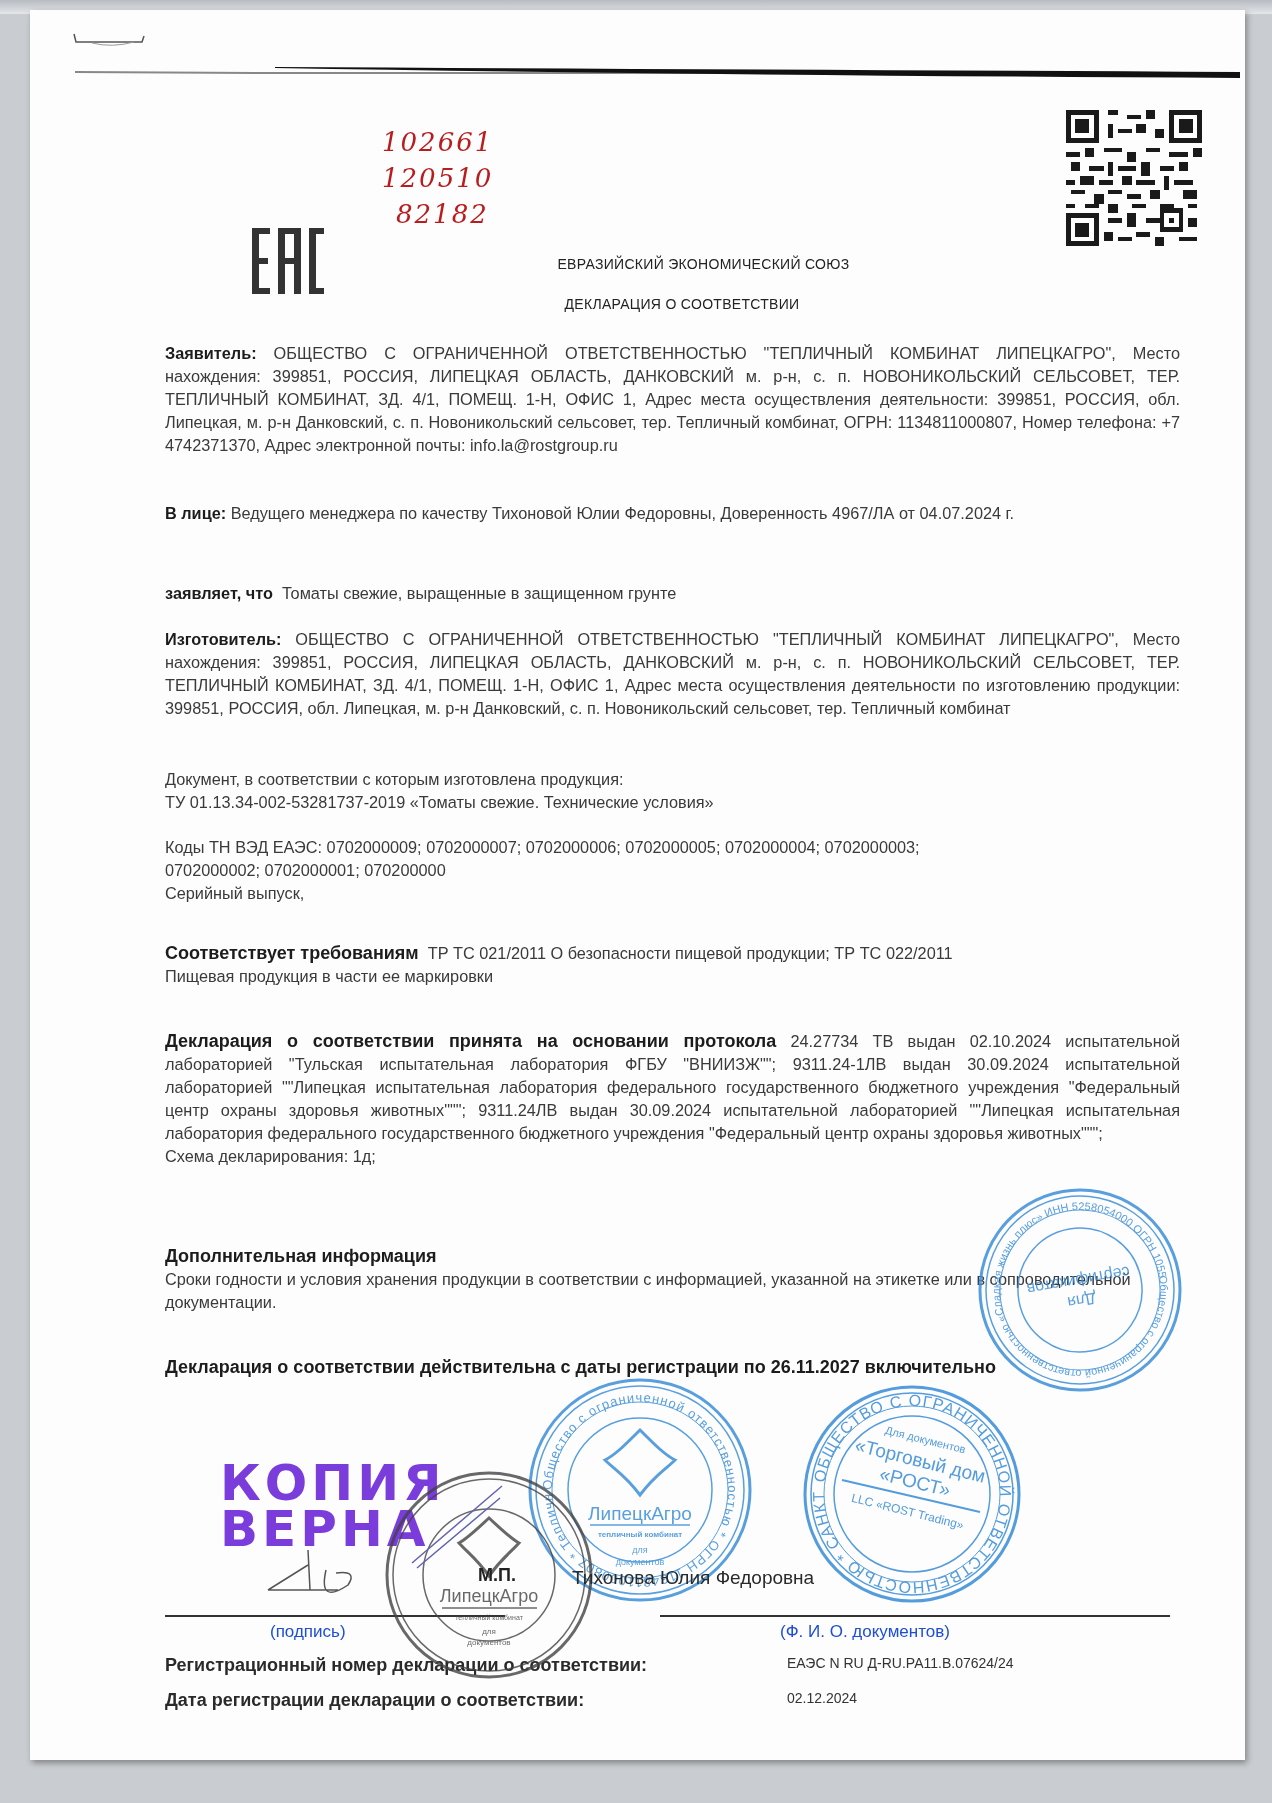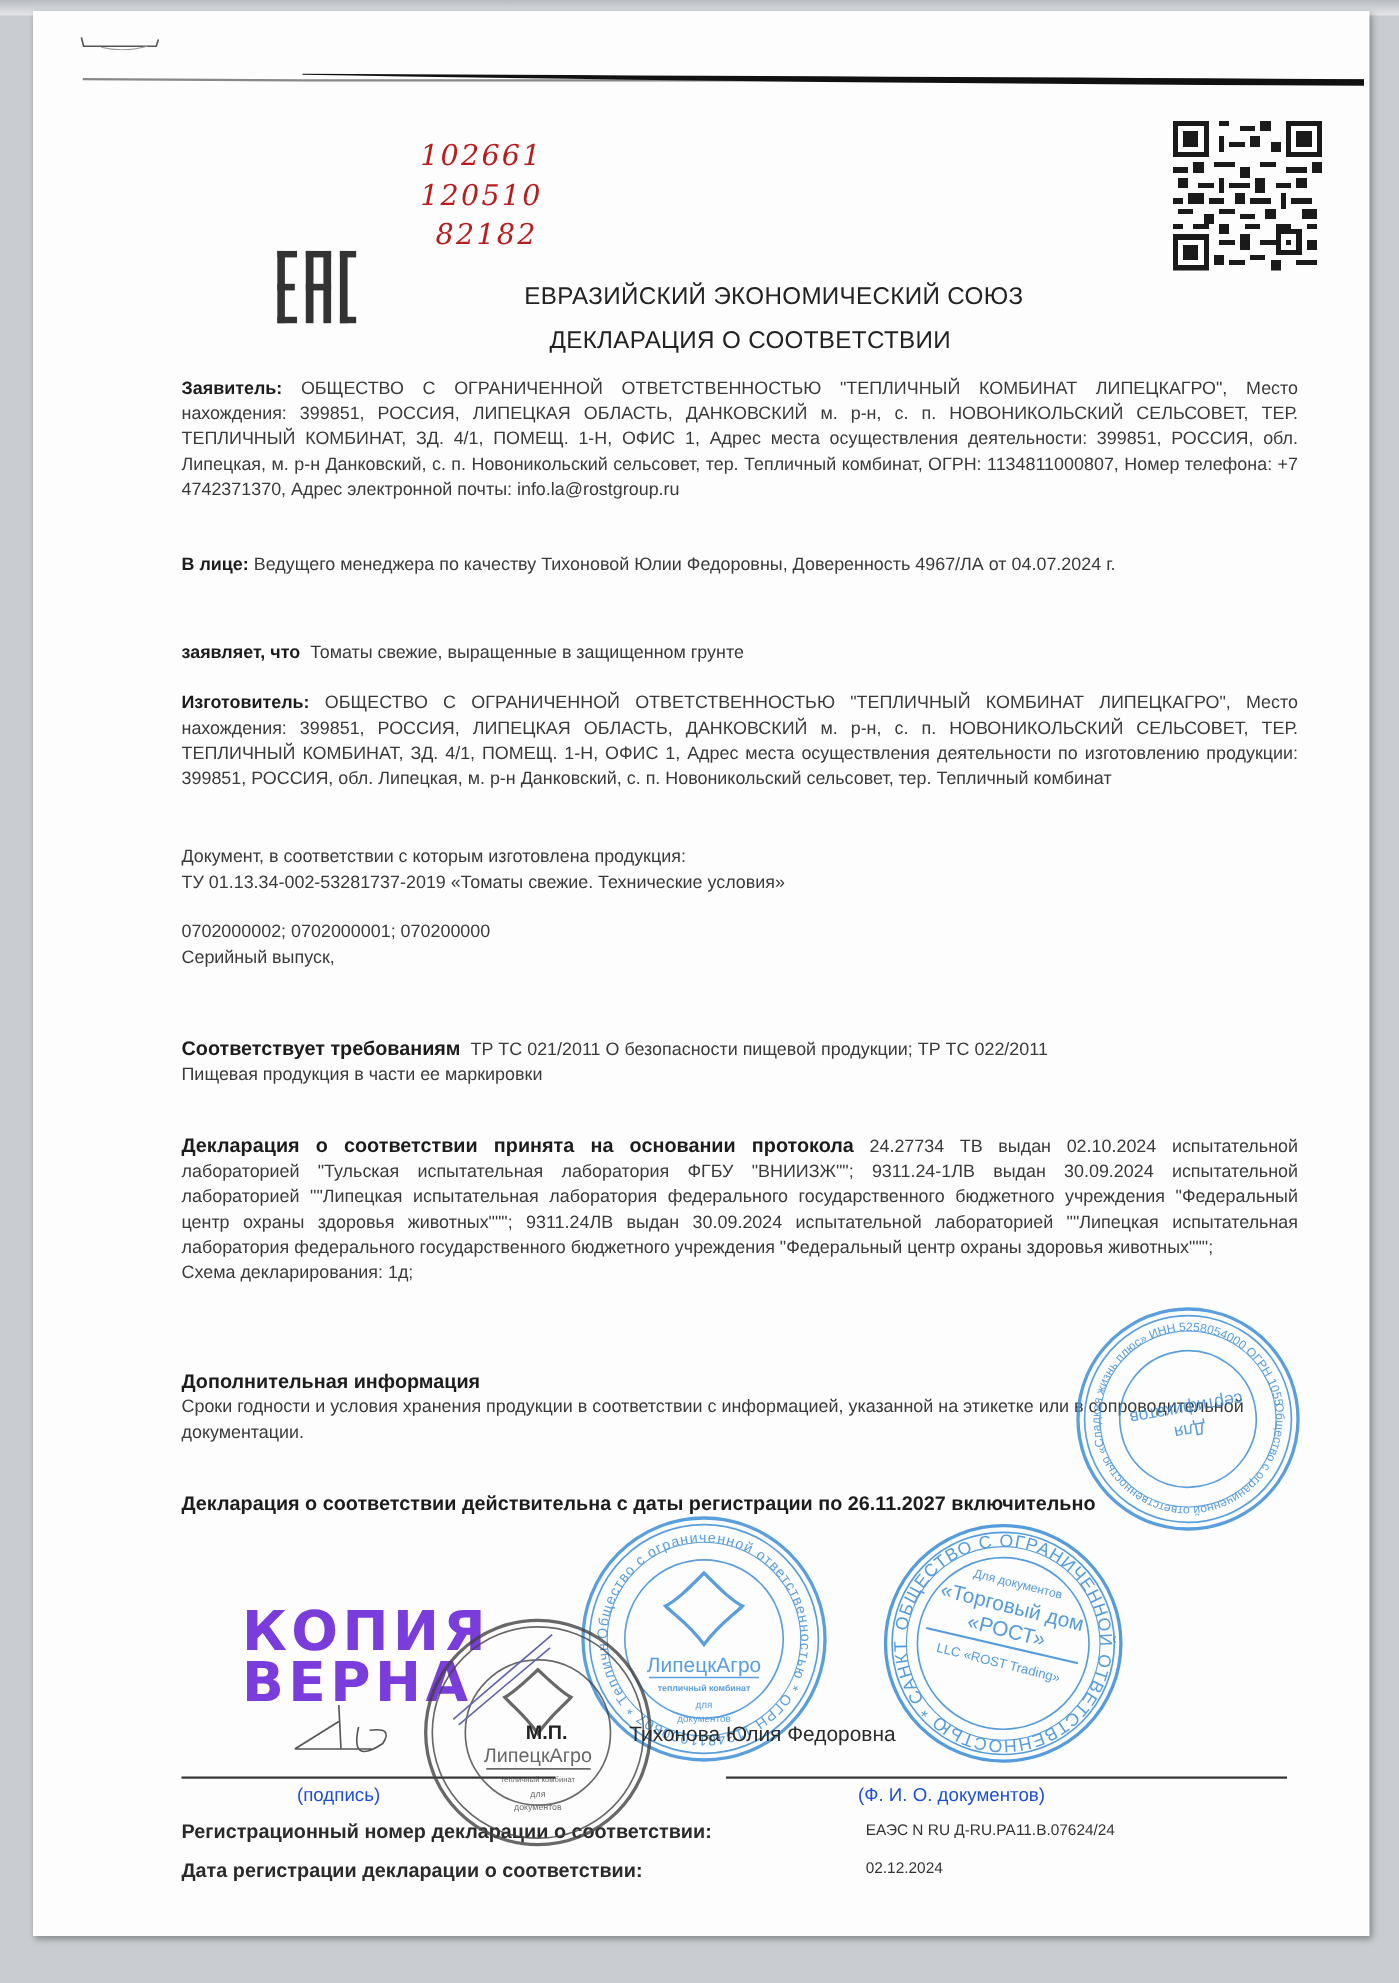--- a/index.html
+++ b/index.html
@@ -26,21 +26,21 @@
     color:#b91c1c; font-family:"DejaVu Serif", serif; font-style:italic;
     font-size:26px; line-height:36px; letter-spacing:2px;margin-top:28px;
   }
   .handwriting div:nth-child(3){ padding-left:14px; }
   .qr { position:absolute; left:1066px; top:110px; width:136px; height:136px; }
   .eac {
     position:absolute; left:252px; top:228px; width:72px; height:66px;
   }
   .title1, .title2 {
     position:absolute; left:0; width:1272px; text-align:center;
-    font-size:22px; color:#222; letter-spacing:0.3px;
+    font-size:14px; color:#222; letter-spacing:0.3px;
   }
   .title1 { top:256px; padding-left:135px; box-sizing:border-box; }
   .title2 { top:296px; padding-left:92px; box-sizing:border-box; }
   .body b, .lbl { color:#1c1c1c; font-weight:bold;margin-top:10px; }
   .lbl-h { font-weight:bold; color:#1c1c1c; font-size:18px; }
   .p { position:absolute; left:165px; width:1015px; color:#3a3a3a; font-size:16.3px; line-height:23px; }
   .just { text-align:justify; text-align-last:left; }
   .sig-line { position:absolute; top:1615px; height:2px; background:#333; }
   .sig-label { position:absolute; top:1622px; font-size:17px; color:#1d4ed8; font-weight:normal; }
   .reg-row { position:absolute; left:165px; font-size:18px; font-weight:bold; color:#2a2a2a; }
@@ -180,20 +180,21 @@
   <span class="lbl">Изготовитель:</span>
   <span>ОБЩЕСТВО С ОГРАНИЧЕННОЙ ОТВЕТСТВЕННОСТЬЮ "ТЕПЛИЧНЫЙ КОМБИНАТ ЛИПЕЦКАГРО", Место нахождения: 399851, РОССИЯ, ЛИПЕЦКАЯ ОБЛАСТЬ, ДАНКОВСКИЙ м. р-н, с. п. НОВОНИКОЛЬСКИЙ СЕЛЬСОВЕТ, ТЕР. ТЕПЛИЧНЫЙ КОМБИНАТ, ЗД. 4/1, ПОМЕЩ.  1-Н, ОФИС 1, Адрес места осуществления деятельности по изготовлению продукции: 399851, РОССИЯ, обл. Липецкая, м. р-н Данковский, с. п. Новоникольский сельсовет, тер. Тепличный комбинат</span>
 </div>
 
 <div class="p" style="top:768px;">
   <div>Документ, в соответствии с которым изготовлена продукция:</div>
   <div>ТУ 01.13.34-002-53281737-2019 «Томаты свежие. Технические условия»</div>
 </div>
 
 <div class="p" style="top:836px;">
+  <div>Коды ТН ВЭД ЕАЭС: 0702000009; 0702000007; 0702000006; 0702000005; 0702000004; 0702000003;</div>
   <div>0702000002; 0702000001; 070200000</div>
   <div>Серийный выпуск,</div>
 </div>
 
 <div class="p" style="top:942px;">
   <div><span class="lbl-h">Соответствует требованиям</span>&nbsp;&nbsp;<span>ТР ТС 021/2011 О безопасности пищевой продукции; ТР ТС 022/2011</span></div>
   <div>Пищевая продукция в части ее маркировки</div>
 </div>
 
 <div class="p just" style="top:1030px;">

